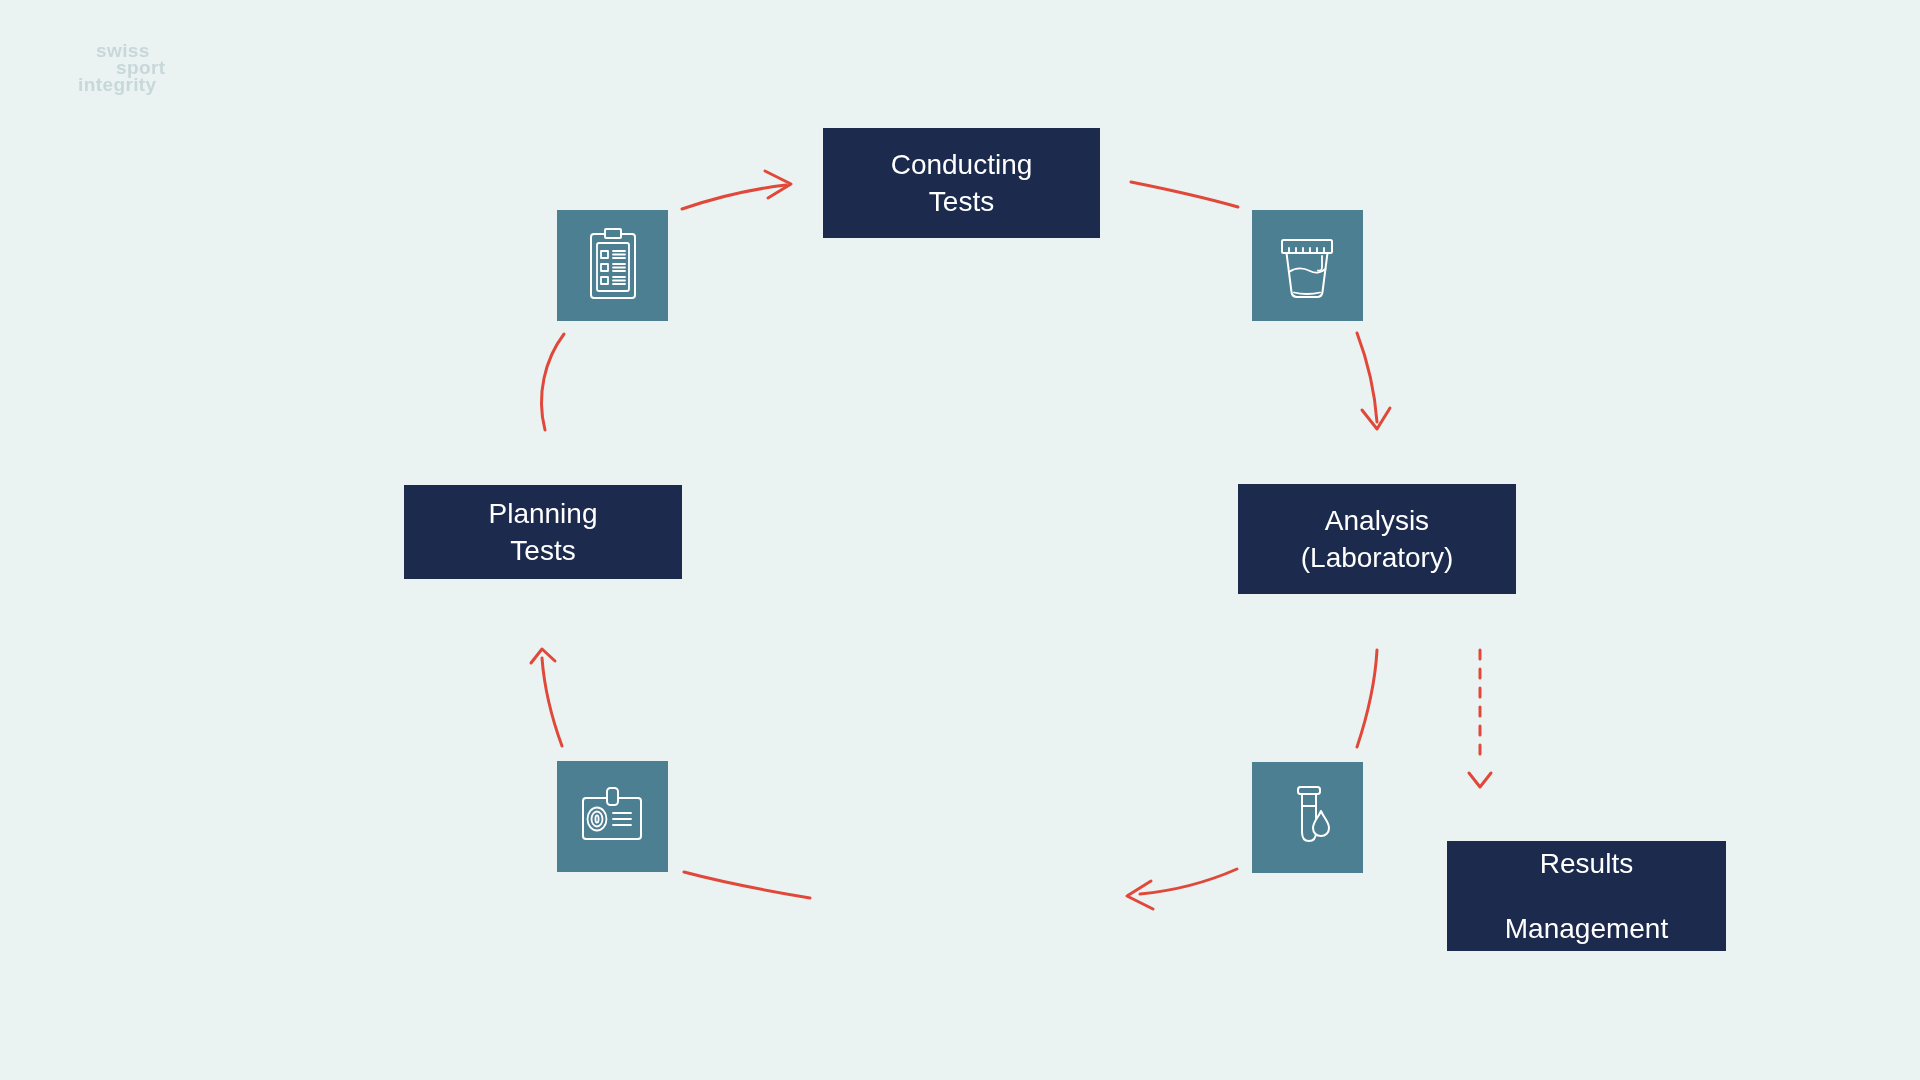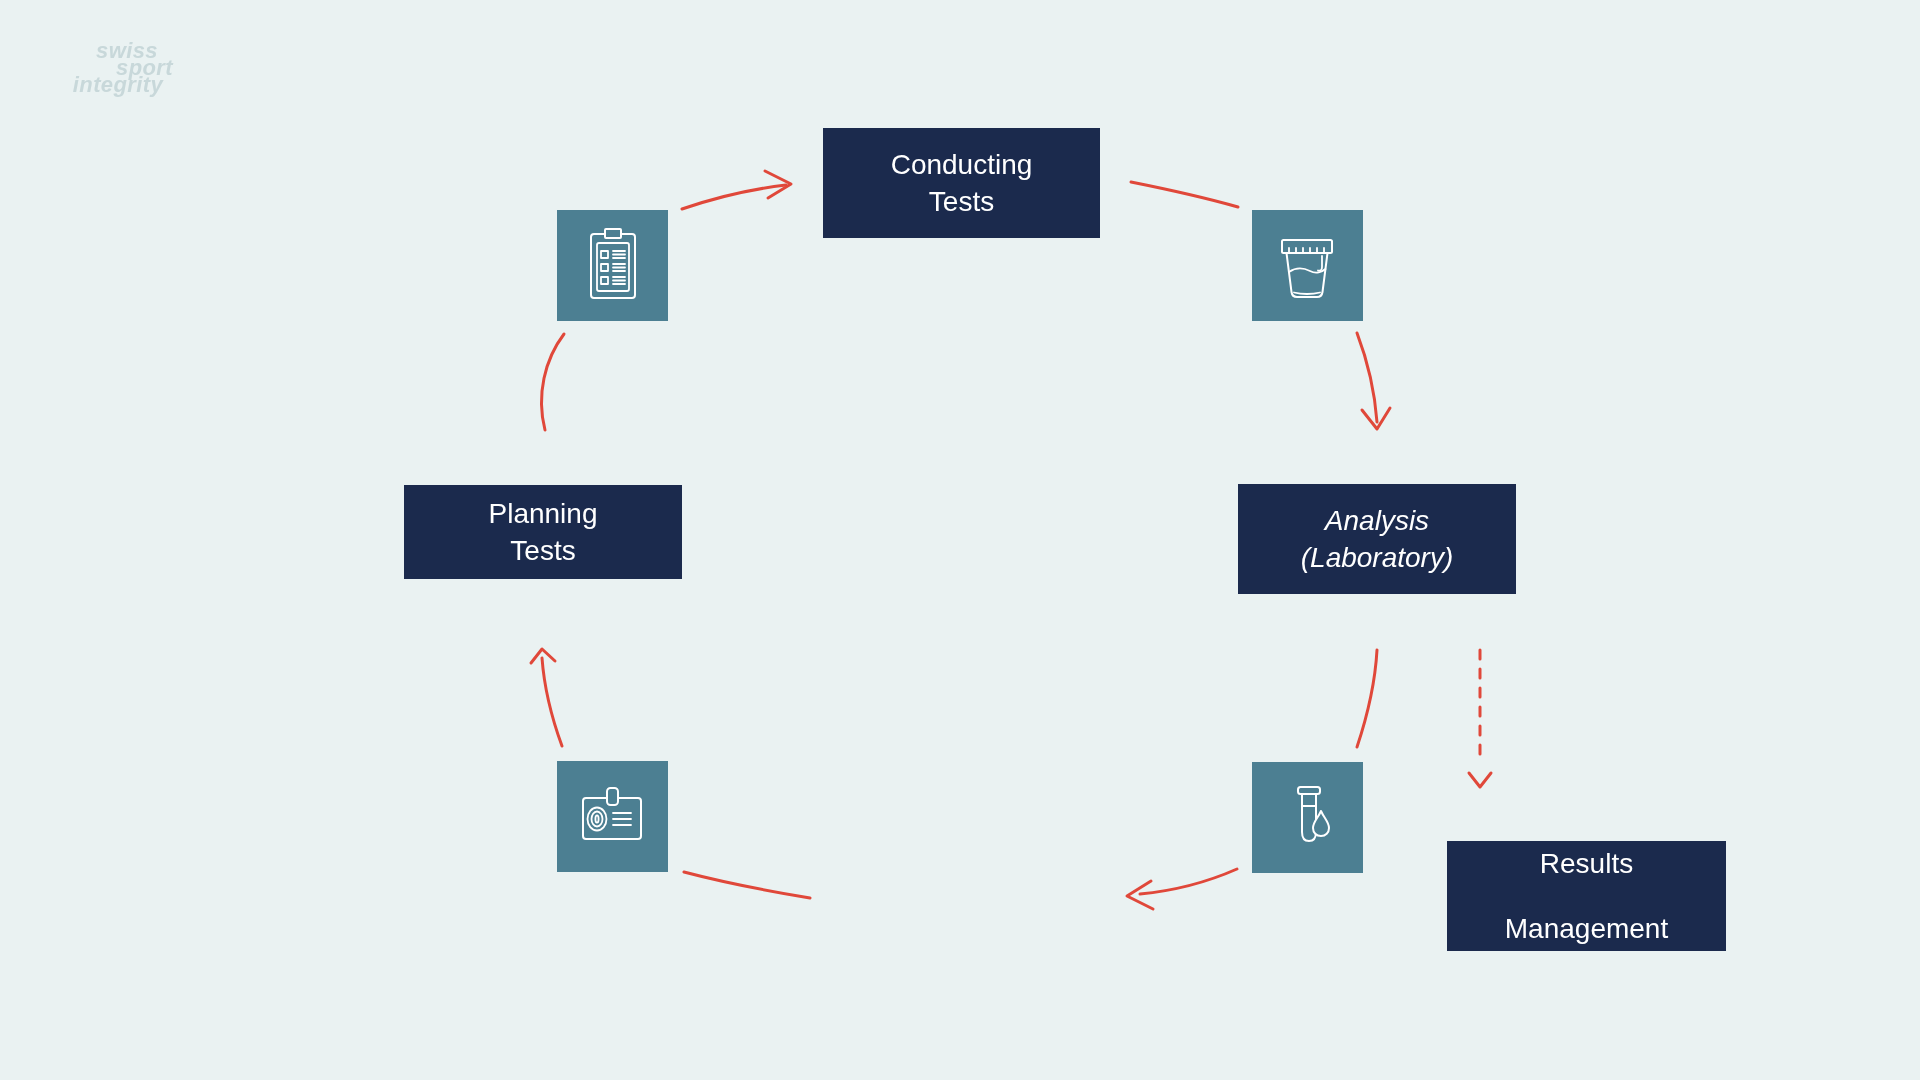--- a/index.html
+++ b/index.html
@@ -7,28 +7,28 @@
     width: 1920px; height: 1080px;
     background: var(--background, #eaf2f2);
     font-family: "Liberation Sans", sans-serif;
     overflow: hidden;
   }
   #canvas { position: relative; width: 1920px; height: 1080px; }
 
   
   .logo {
     position: absolute; left: 62px; top: 42px;
-    font-style: italic; font-weight: bold;
-    font-size: 22px; line-height: 17px;
+    font-weight: bold;
+    font-size: 19px; line-height: 17px;
     color: var(--logo, #c8d8da);
     letter-spacing: 0.4px;
   }
   .logo .l1 { margin-left: 34px; }
   .logo .l2 { margin-left: 54px; }
-  .logo .l3 { margin-left: 1px; text-align: center; }
+  .logo .l3 { margin-left: 16px; }
 
   
   .node {
     position: absolute;
     background: var(--navy, #1b2a4d);
     color: var(--label, #ffffff);
     display: flex; flex-direction: column;
     align-items: center; justify-content: center;
     font-size: 28px; line-height: 37px;
     text-align: center;
@@ -81,21 +81,21 @@
     <path class="arrow" d="M531 663 L542 649 L555 661"></path>
     <path class="arrow dashed" d="M1480 650 L1480 764"></path>
     <path class="arrow" d="M1469 773 L1480 787 L1491 773"></path>
   </svg>
 
   <div class="node" style="left:823px; top:128px; width:277px; height:110px;text-align:center;">
     <span>Conducting</span>
     <span>Tests</span>
   </div>
 
-  <div class="node" style="left:1238px; top:484px; width:278px; height:110px;font-style:italic;">
+  <div class="node" style="left:1238px; top:484px; width:278px; height:110px;">
     <span>Analysis</span>
     <span>(Laboratory)</span>
   </div>
 
   <div class="node" style="left:1447px; top:841px; width:279px; height:110px;gap:28px;">
     <span>Results</span>
     <span>Management</span>
   </div>
 
 

